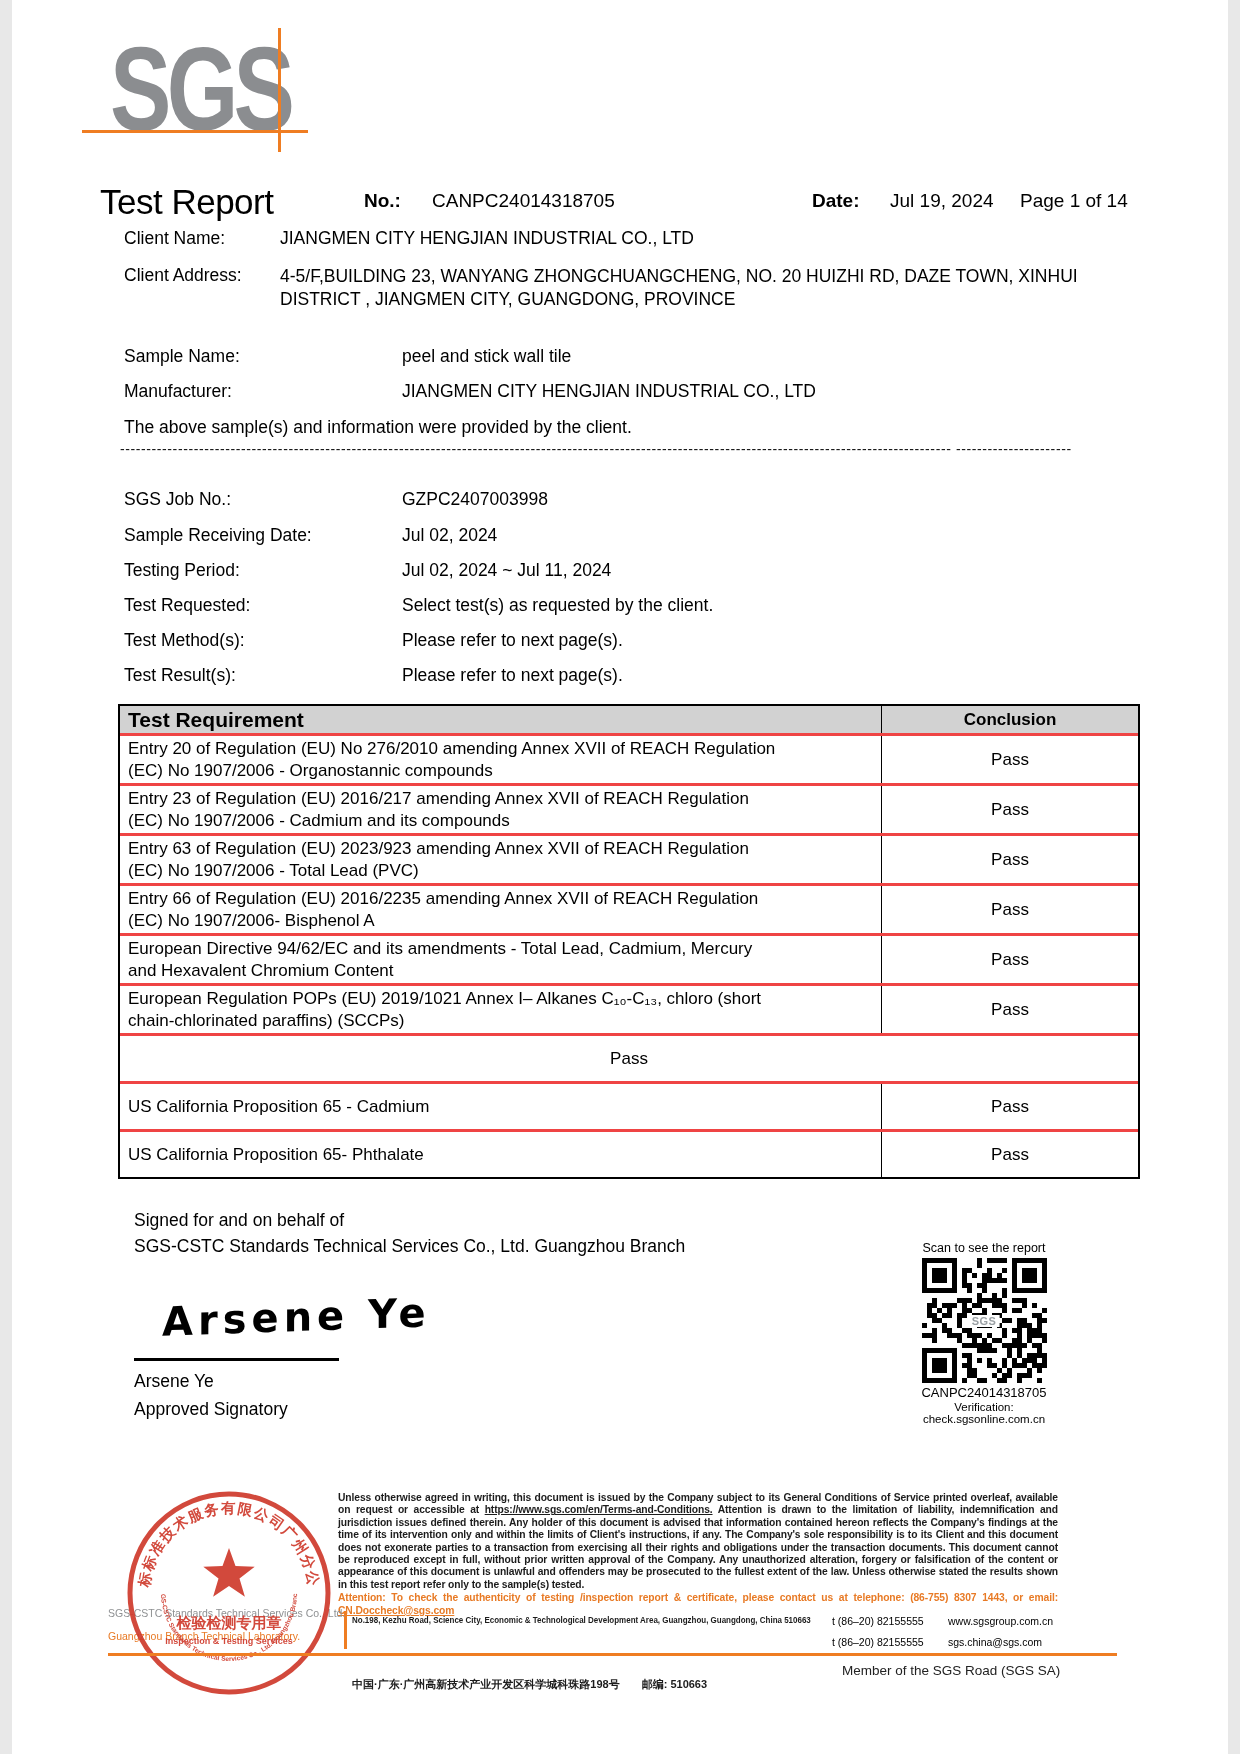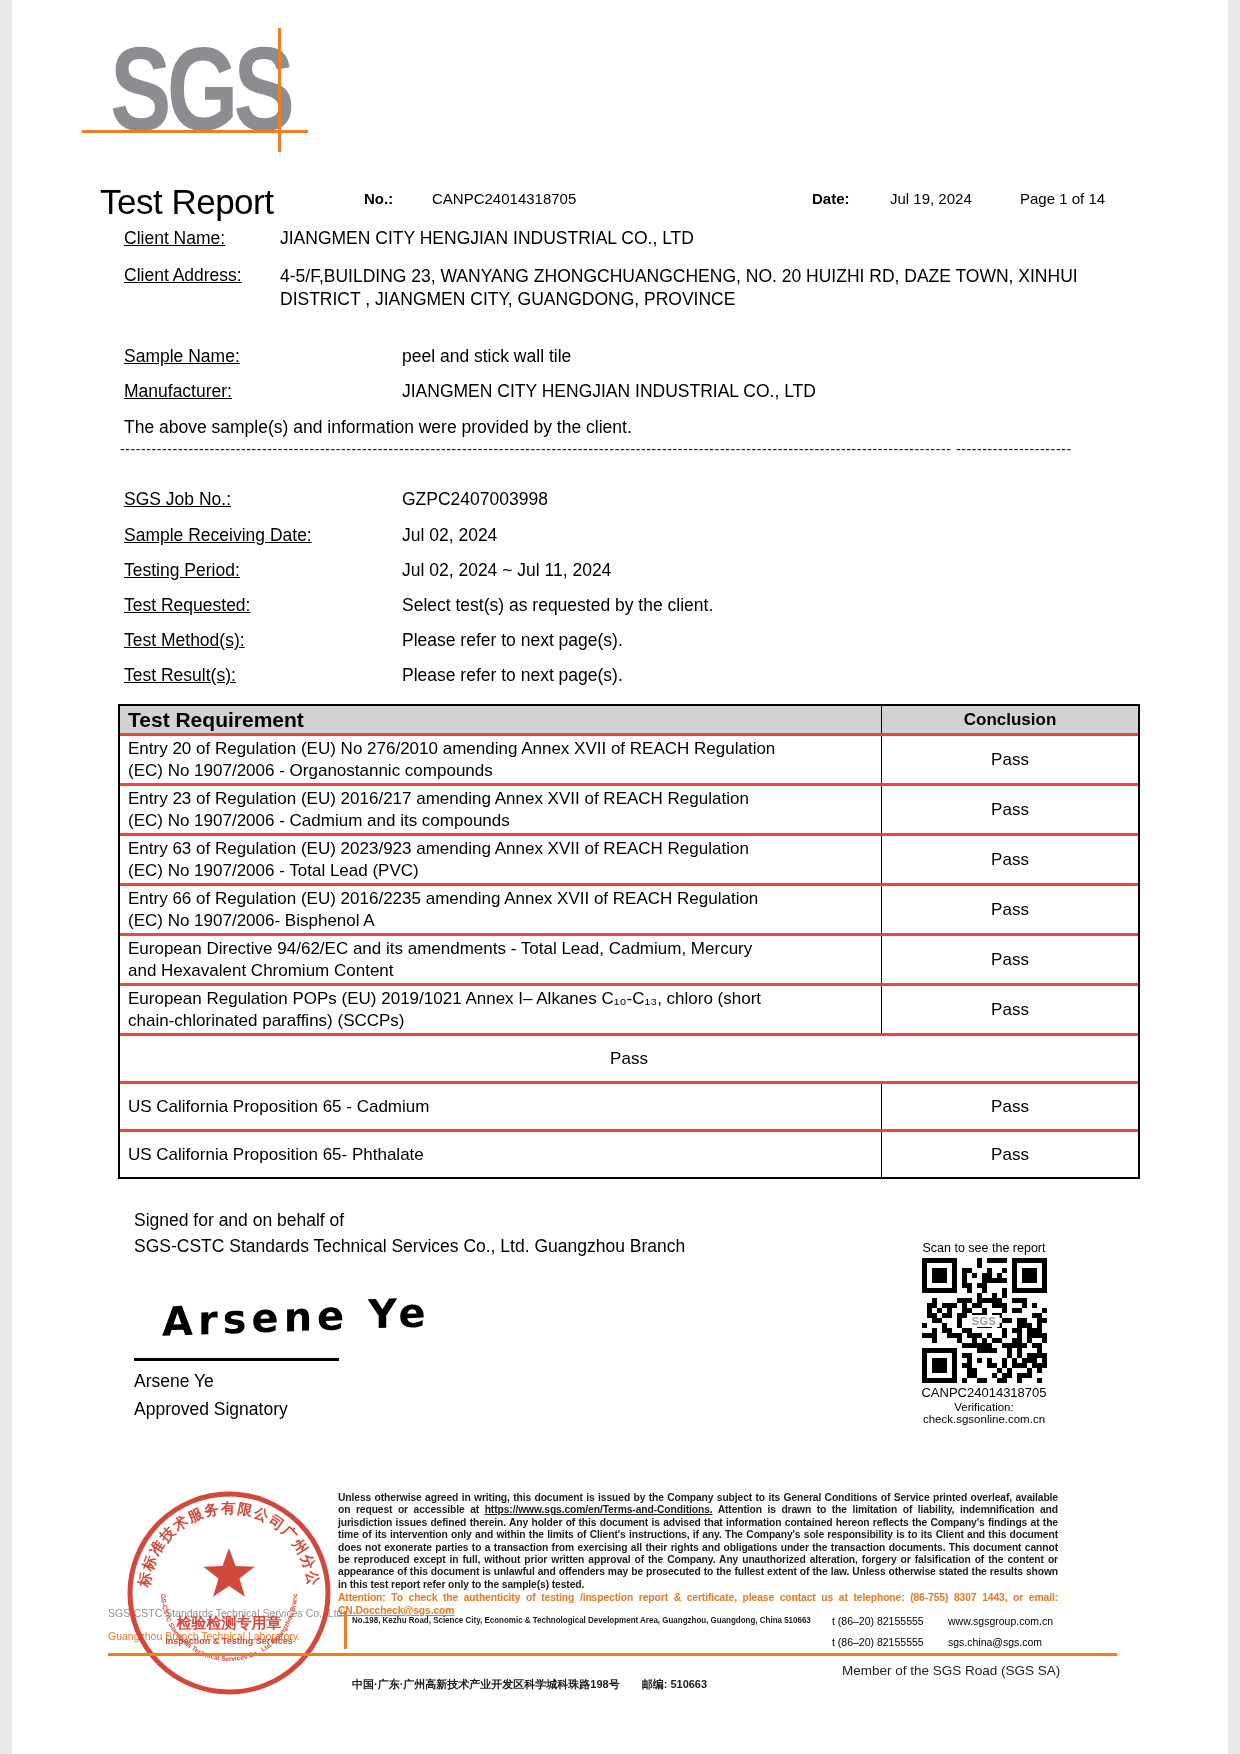--- a/index.html
+++ b/index.html
@@ -9,25 +9,25 @@
   }
   
   .logo-text{
     position:absolute;left:98px;top:30px;font-size:118px;font-weight:bold;color:#8b8d90;
     letter-spacing:-6px;transform:scaleX(0.78);transform-origin:left top;line-height:1;
   }
   .logo-vline{position:absolute;left:266px;top:28px;width:3px;height:124px;background:#ef7d22;}
   .logo-hline{position:absolute;left:70px;top:130px;width:226px;height:3px;background:#ef7d22;}
   
   .title{position:absolute;left:70px;top:182px;font-size:35px;font-weight:normal;letter-spacing:-0.5px;margin-left:18px;}
-  .hitem{position:absolute;top:190px;font-size:15px;white-space:nowrap;}
+  .hitem{position:absolute;top:190px;font-size:19px;white-space:nowrap;}
   .bold{font-weight:bold;}
   
   .field{position:absolute;left:112px;font-size:17.5px;white-space:nowrap;}
-  .flabel{position:absolute;left:0;top:0;white-space:nowrap;text-decoration:underline;}
+  .flabel{position:absolute;left:0;top:0;white-space:nowrap;}
   .fvalue{position:absolute;top:0;white-space:nowrap;}
   .ind1{left:156px;}   
   .ind2{left:278px;}   
   .wrap{white-space:normal;width:800px;line-height:23px;}
   .note{position:absolute;left:112px;top:417px;font-size:17.5px;}
   .dashes{
     position:absolute;left:108px;top:441px;width:1015px;overflow:hidden;white-space:nowrap;
     font-size:14px;letter-spacing:0.6px;color:#1a1a1a;
   }
   

